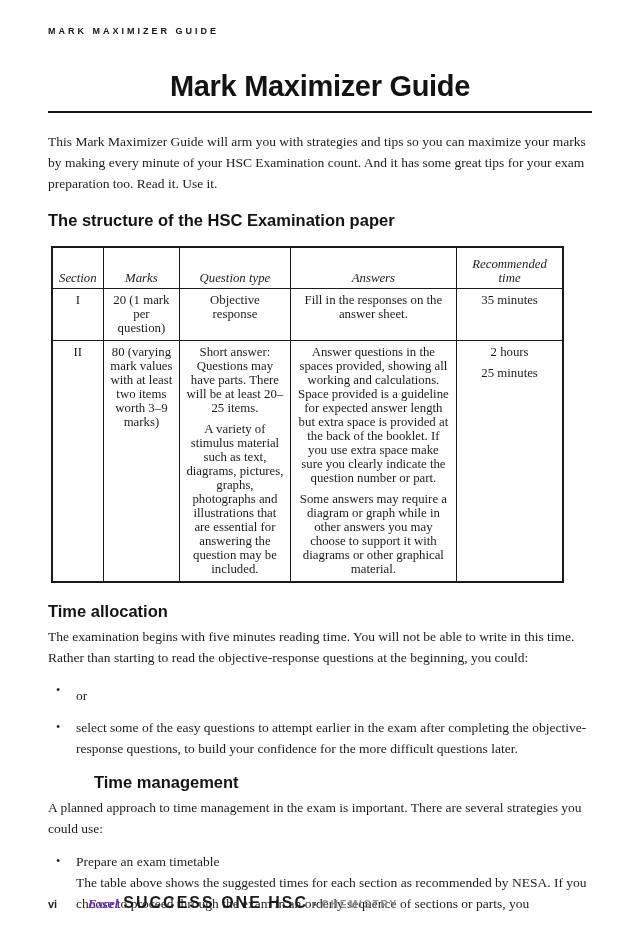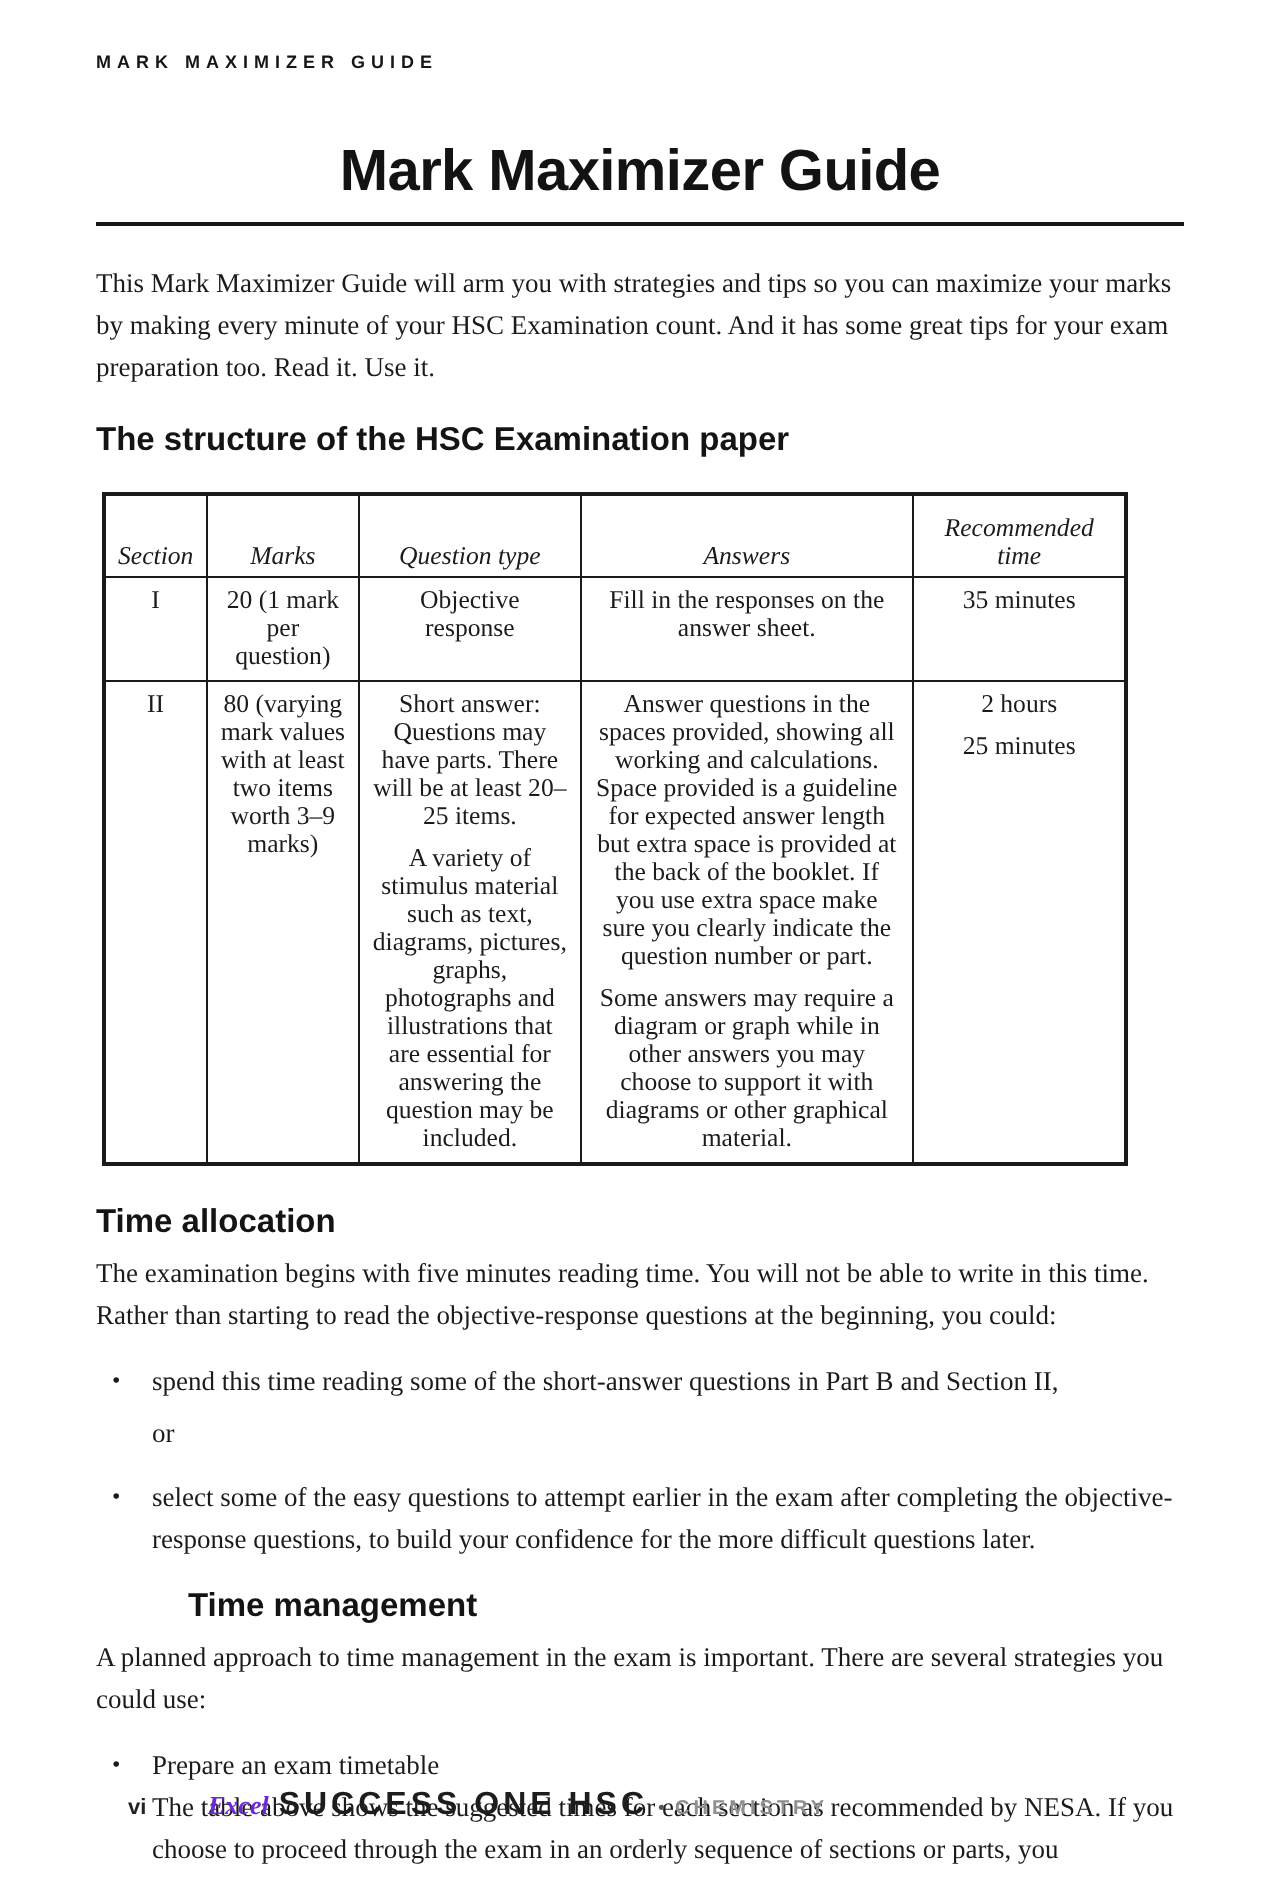--- a/index.html
+++ b/index.html
@@ -95,21 +95,21 @@
     color: #1b1b1b;
   }
   .bullet-body { flex: 1; }
   .bullet-body p {
     font-size: 13.5px;
     line-height: 21px;
   }
   .bullet-body p.spaced { margin-top: 5px; }
   .footer {
     position: absolute;
-    left: 64px;
+    left: 48px;
     bottom: 29px;
     display: flex;
     align-items: baseline;
     font-family: "Liberation Sans", sans-serif;
   }
   .footer .page-num {
     font-weight: bold;
     font-size: 11px;
     color: #222;
     width: 40px;
@@ -204,21 +204,20 @@
     </tbody>
   </table>
 
   <h2 class="section-heading" style="margin-top:19px;">Time allocation</h2>
   <p class="body-text">The examination begins with five minutes reading time. You will not be able to write in this time. Rather than starting to read the objective-response questions at the beginning, you could:</p>
 
   <div class="bullet-list">
     <div class="bullet">
       <span class="bullet-glyph">•</span>
       <div class="bullet-body">
-        <p>spend this time reading some of the short-answer questions in Part B and Section II,</p>
         <p class="spaced">or</p>
       </div>
     </div>
     <div class="bullet">
       <span class="bullet-glyph">•</span>
       <div class="bullet-body">
         <p>select some of the easy questions to attempt earlier in the exam after completing the objective-response questions, to build your confidence for the more difficult questions later.</p>
       </div>
     </div>
   </div>

